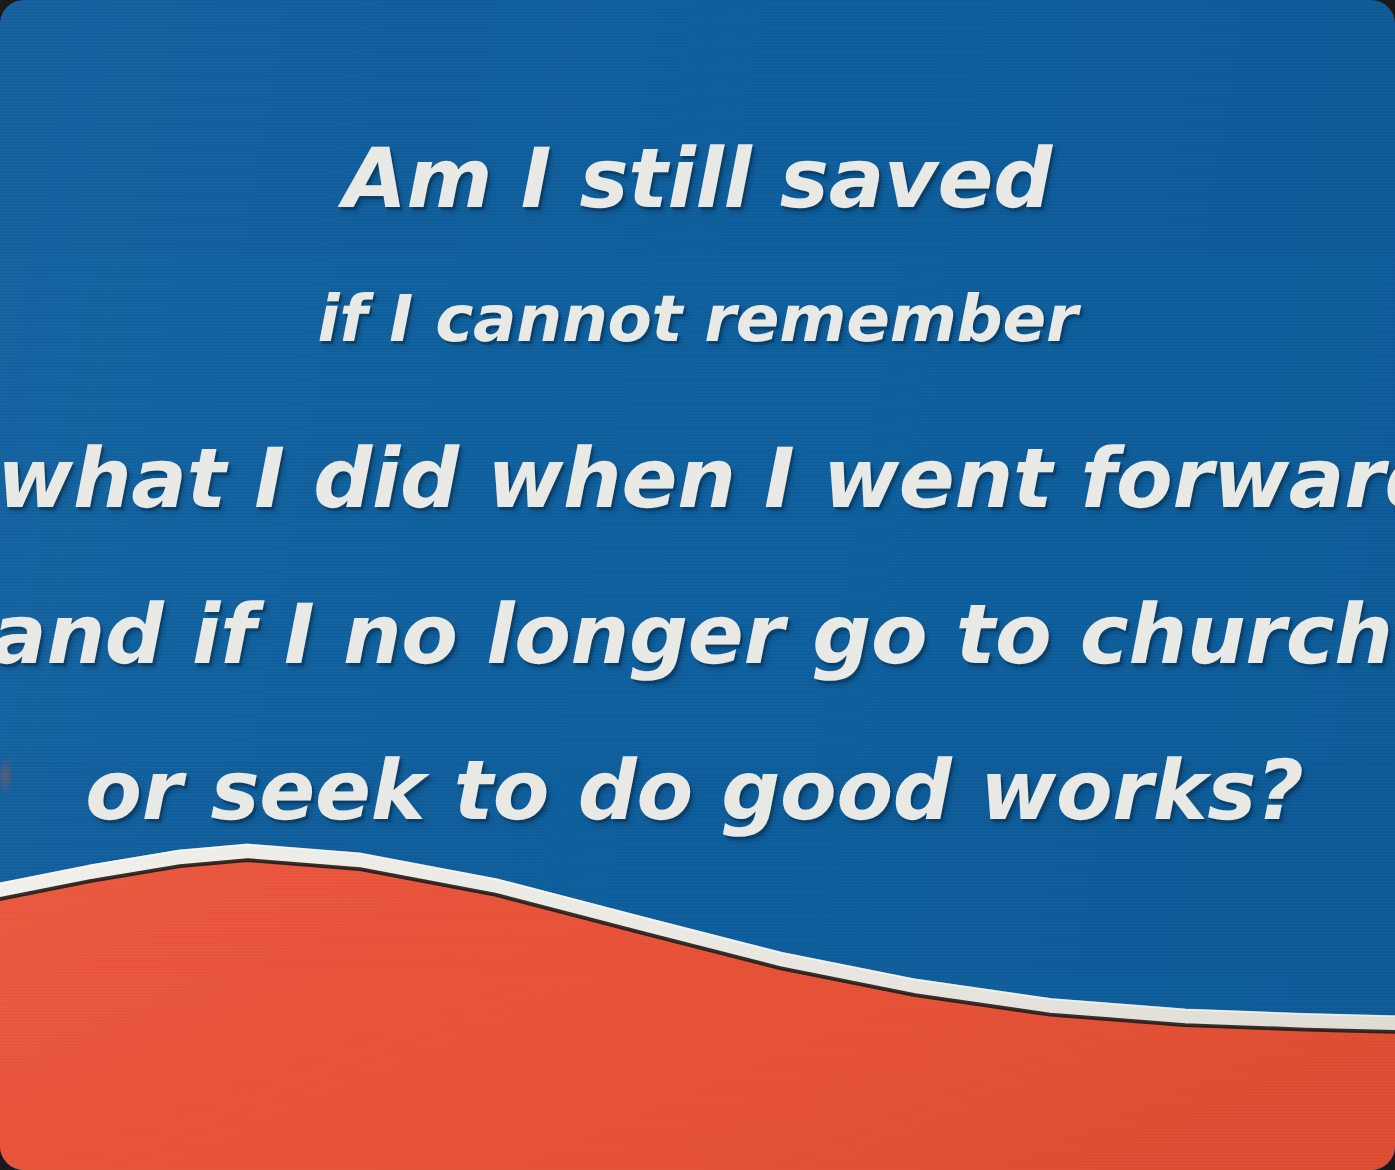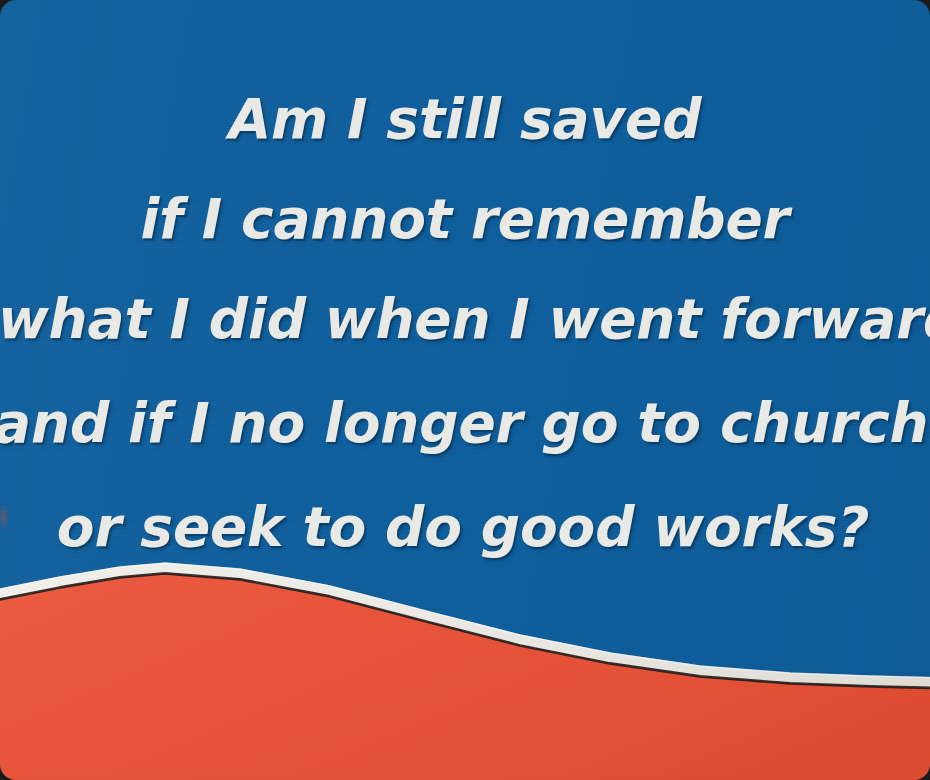--- a/index.html
+++ b/index.html
@@ -62,21 +62,21 @@
     text-shadow:
        1.5px 2px 0 rgba(8,52,88,0.55),
        2.5px 3px 3px rgba(8,44,76,0.30);
   }
   .quote .line {
     display: block;
     white-space: nowrap;
     line-height: 1.0;
   }
   .line-1 { font-size: 55px; position: absolute; top: 92px;  left: 0; right: 0; }
-  .line-2 { font-size: 55px; position: absolute; top: 192px; left: 0; right: 0; }
+  .line-2 { font-size: 43px; position: absolute; top: 192px; left: 0; right: 0; }
   .line-3 { font-size: 55px; position: absolute; top: 292px; left: 0; right: 0; }
   .line-4 { font-size: 55px; position: absolute; top: 396px; left: 0; right: 0; }
   .line-5 { font-size: 55px; position: absolute; top: 500px; left: 0; right: 0; }
 
   
   .line-3 { transform: translateX(-2px); }
   .line-4 { transform: translateX(-6px); }
   .line-5 { transform: translateX(-2px); }
 
   

